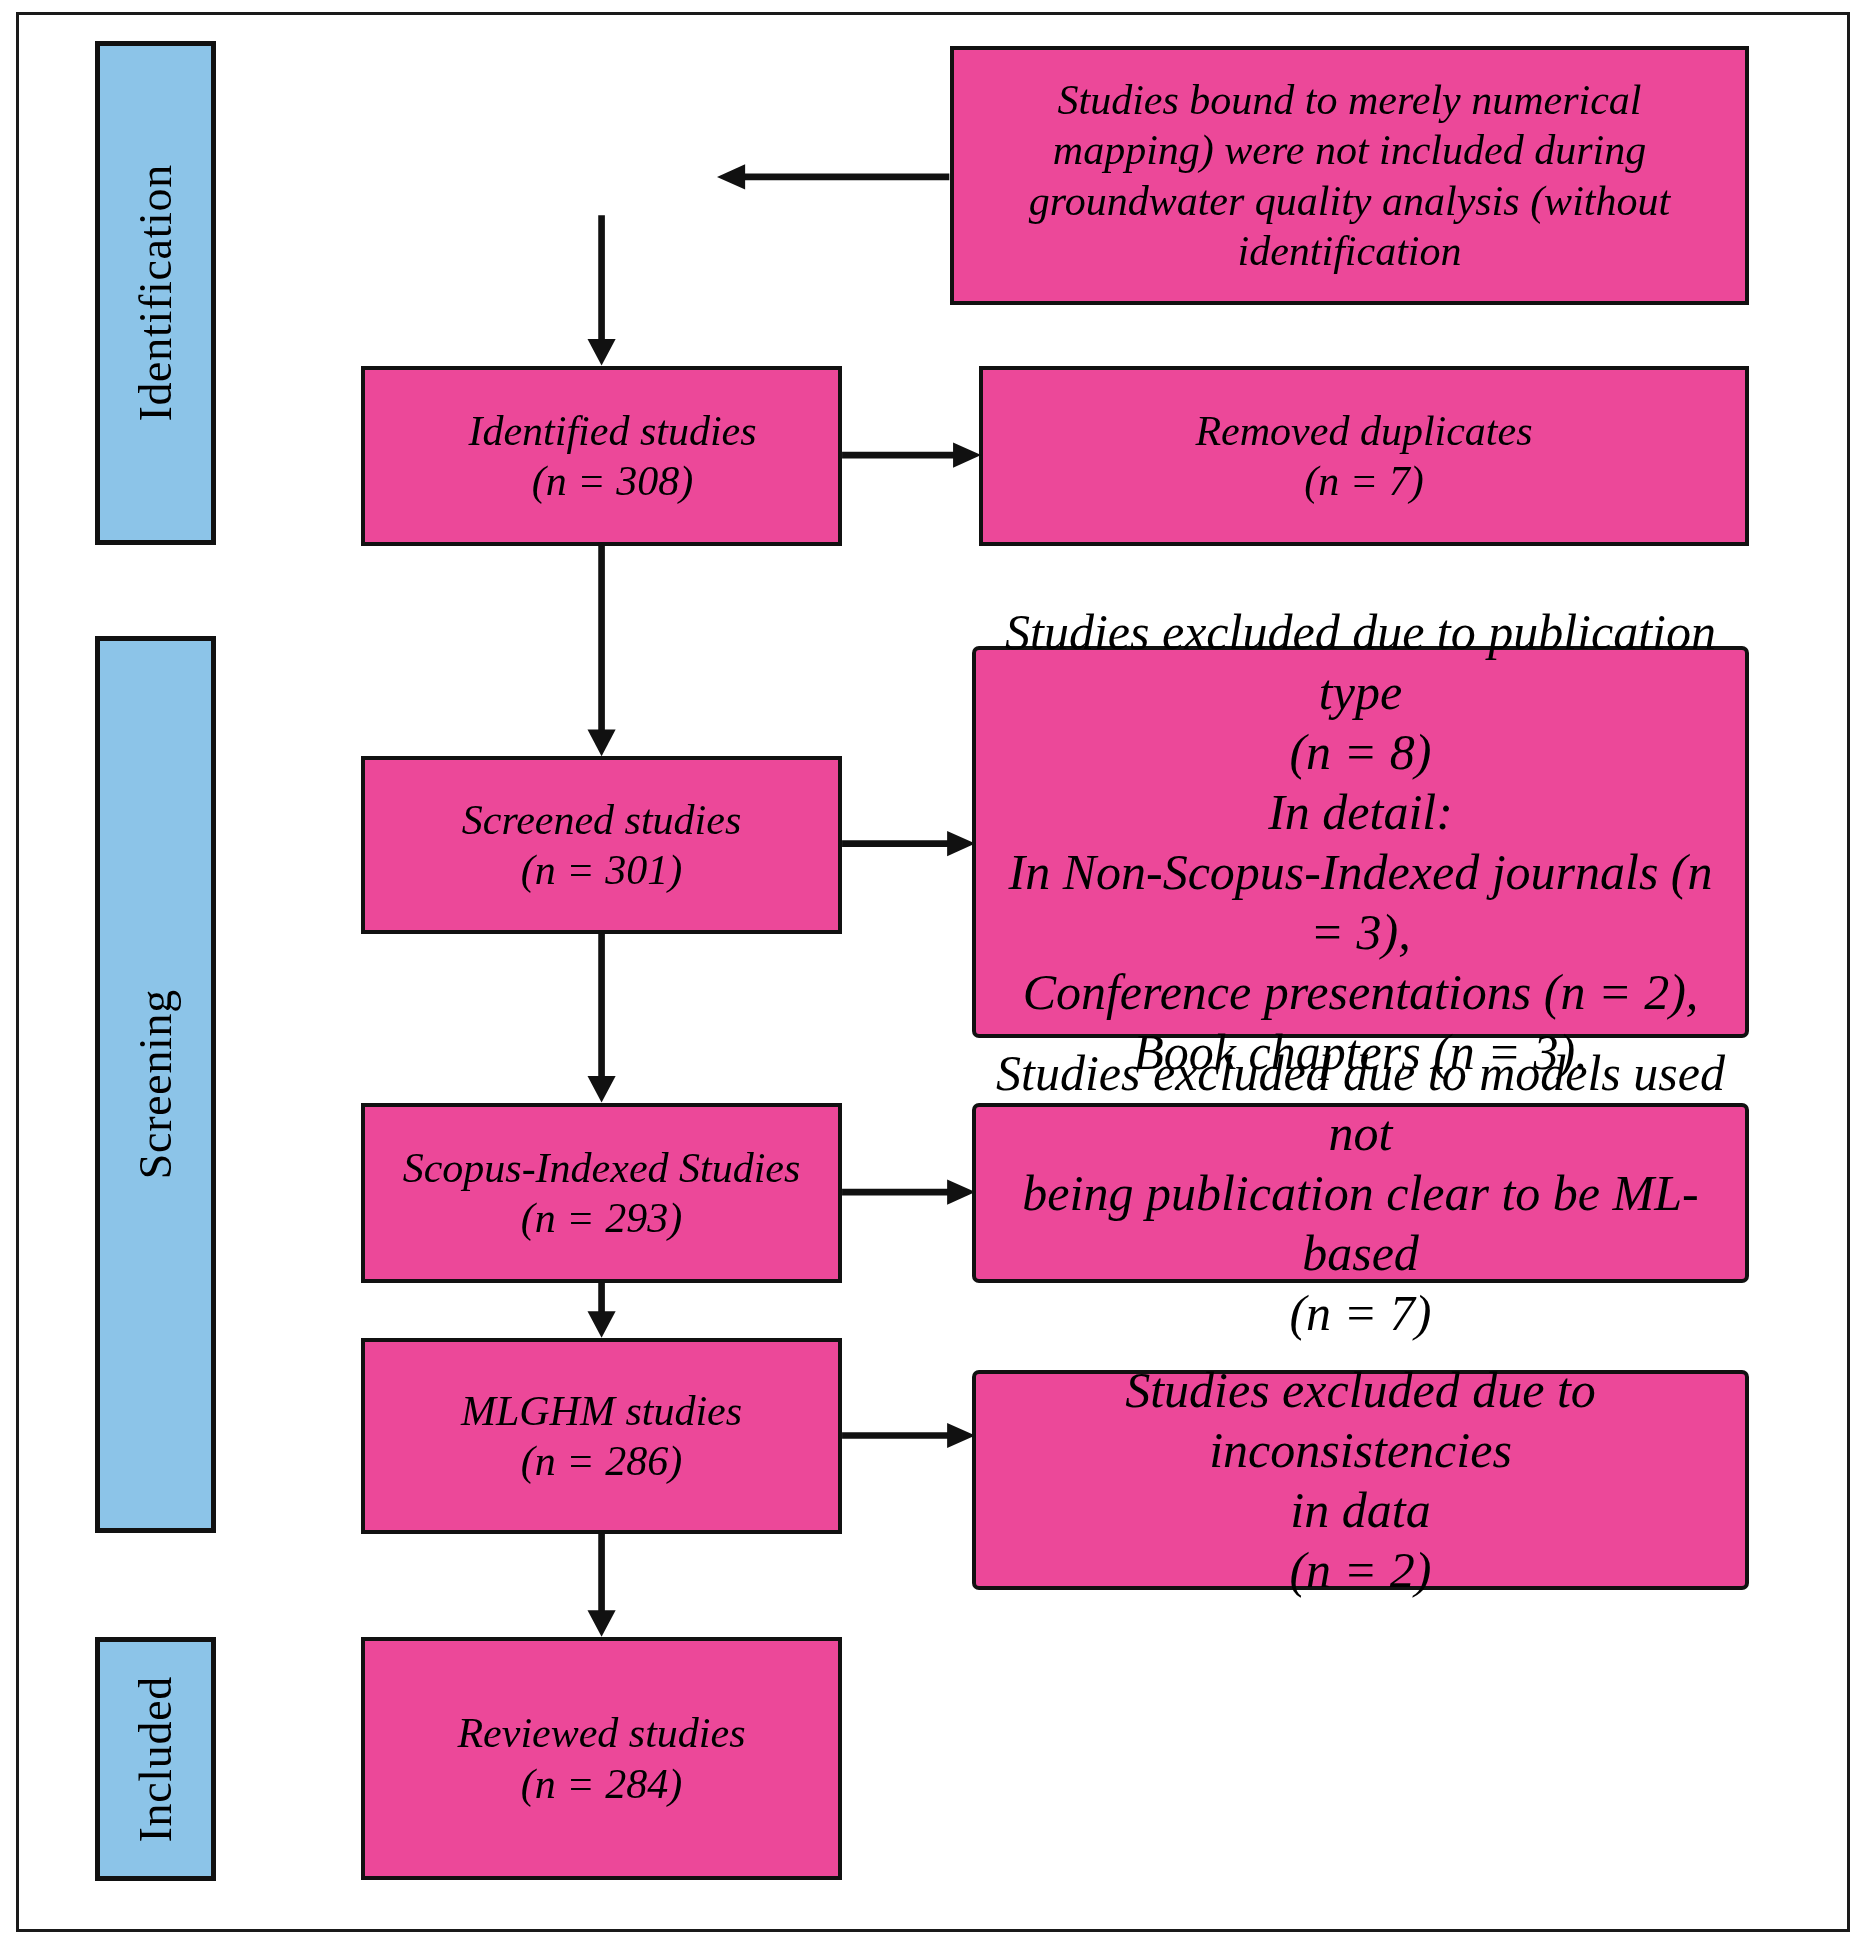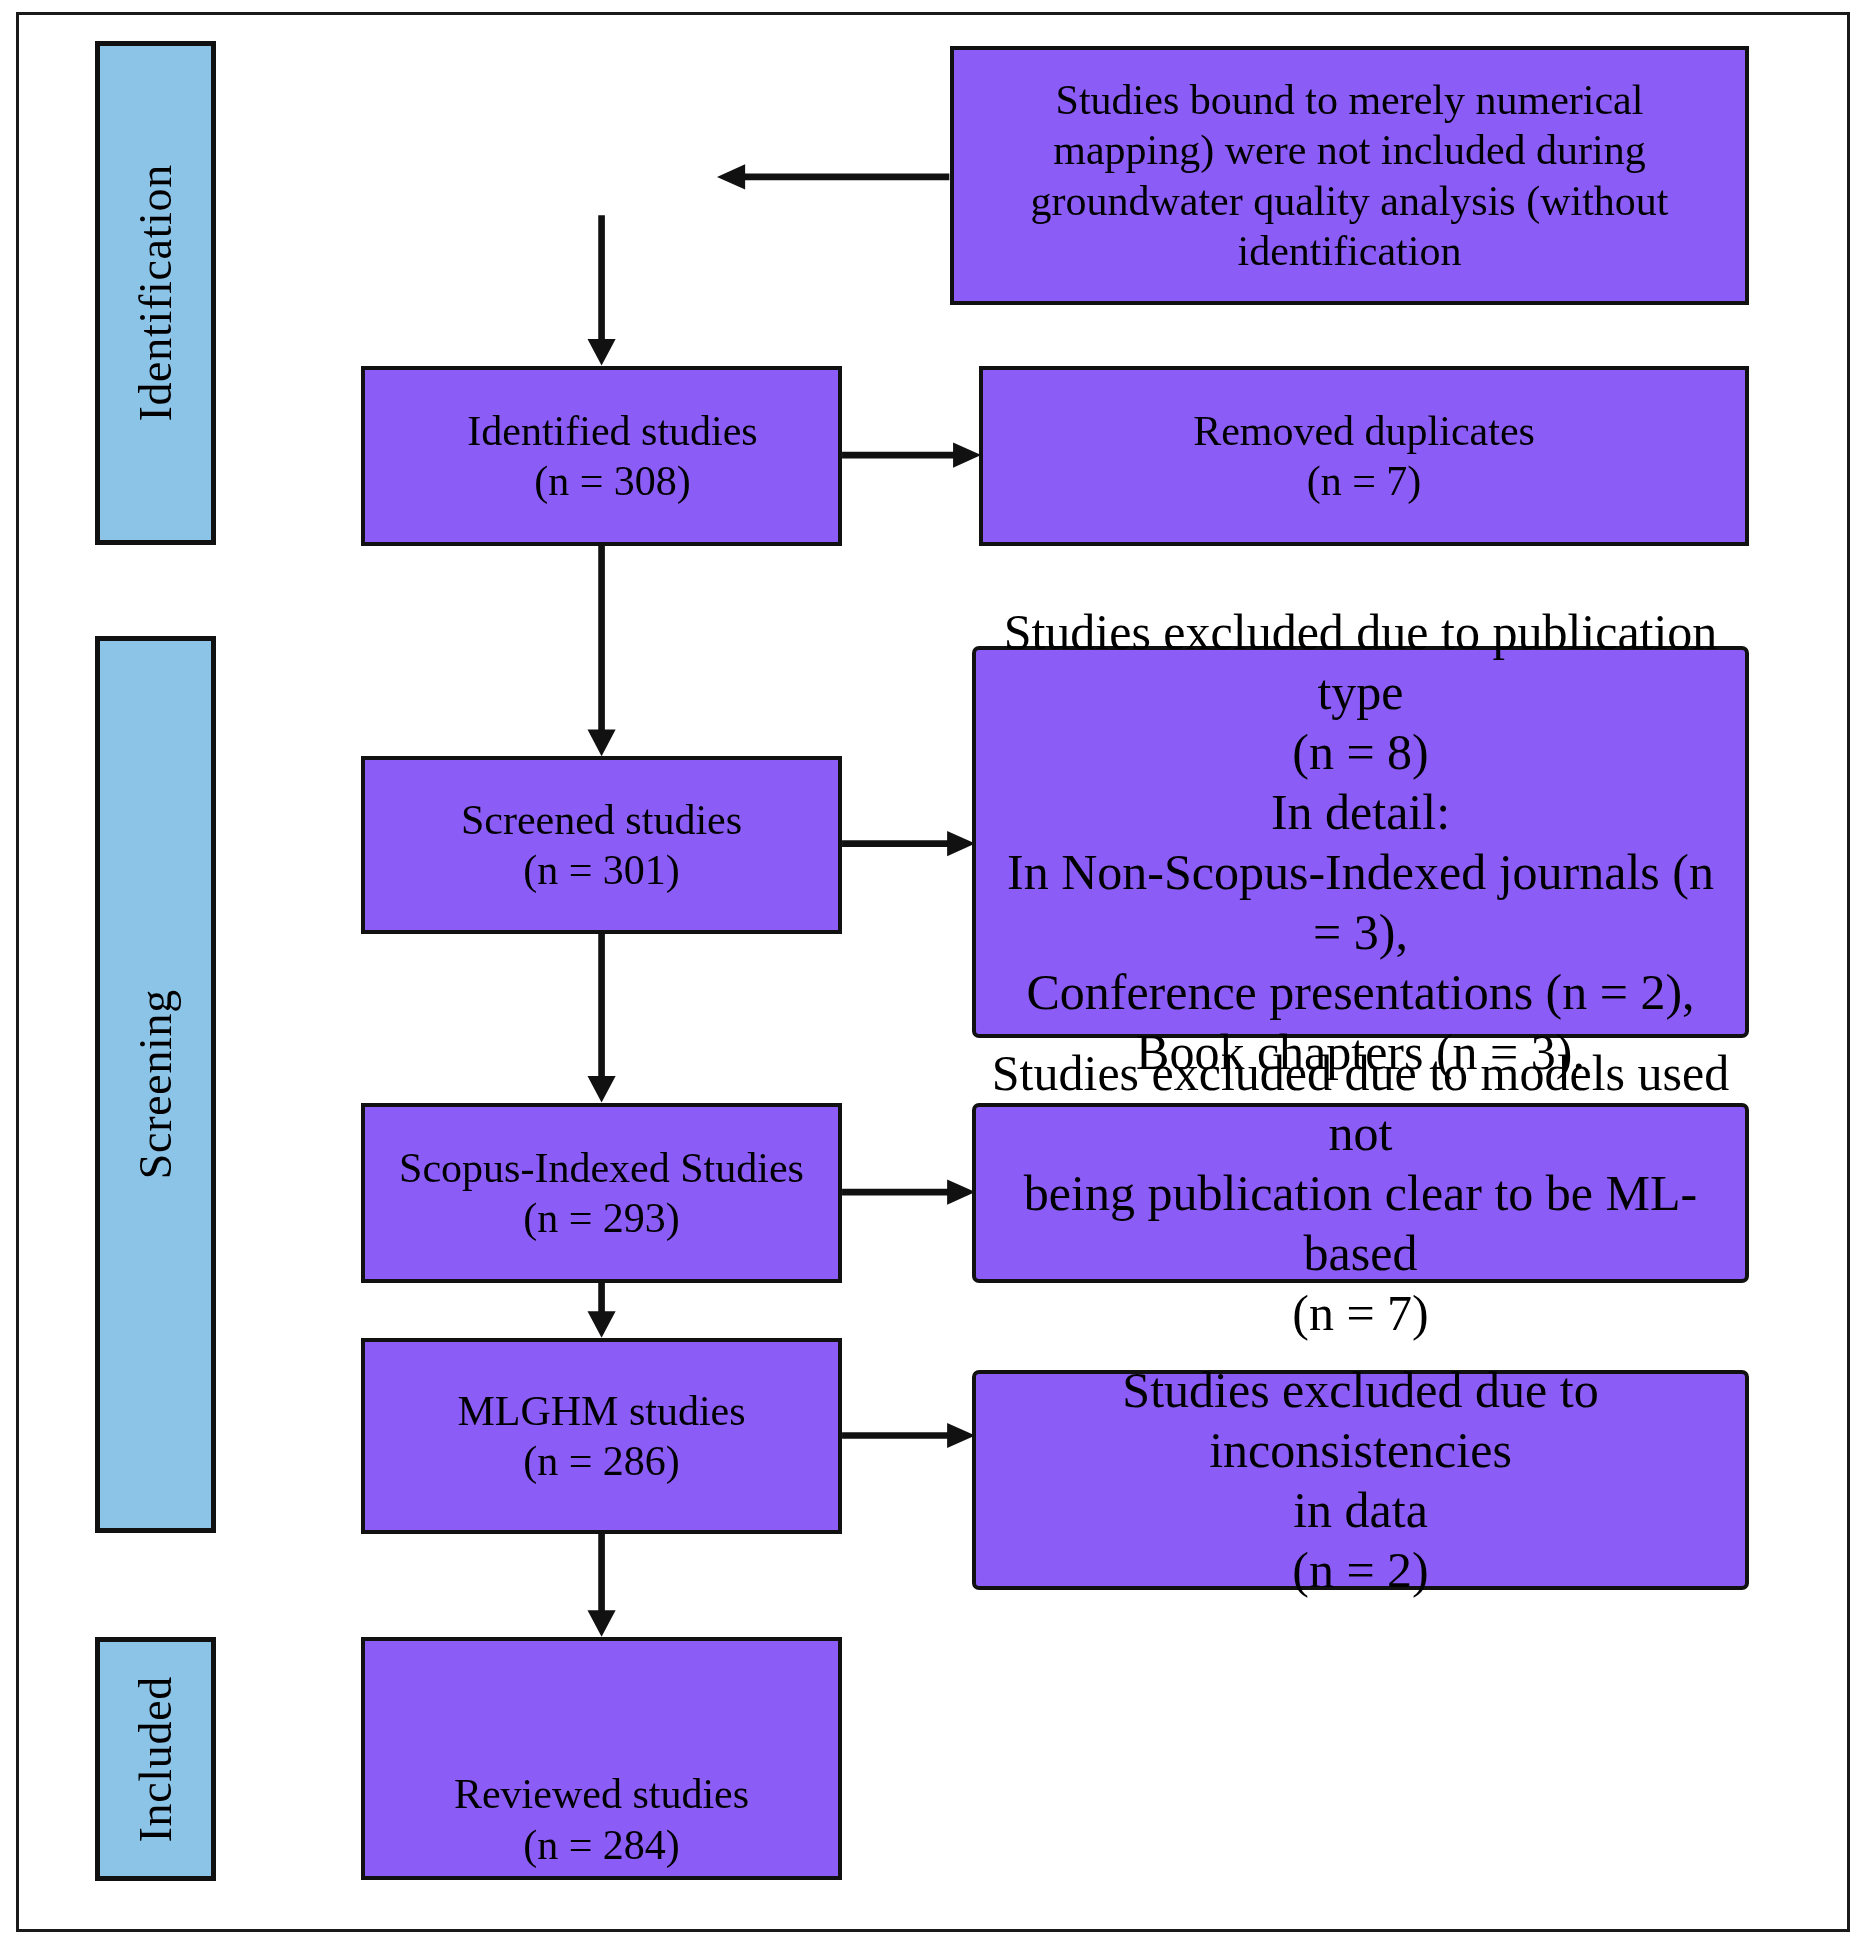--- a/index.html
+++ b/index.html
@@ -34,29 +34,30 @@
     font-size:46px;
     letter-spacing:0.7px;
     white-space:nowrap;
     line-height:1;
     color:#000;
   }
 
   
   .flow-box{
     position:absolute;
-    background:#8b5cf6;
+    background:#ec4899;
     border:4.4px solid #111111;
     box-sizing:border-box;
     display:flex;flex-direction:column;
     align-items:center;justify-content:center;
     text-align:center;
     font-size:42px;
     line-height:1.20;
     padding:6px 12px;
+    font-style:italic;
   }
   .flow-box .line{display:block;white-space:pre-wrap;}
   .flow-box.small{font-size:50px;border-radius:7px;}
   .flow-box .spacer{display:block;height:40px;}
 
   
   #connectors{
     position:absolute;left:0;top:0;
     width:1875px;height:1955px;
     pointer-events:none;
@@ -129,21 +130,21 @@
     <span class="line">MLGHM studies</span>
     <span class="line">(n = 286)</span>
   </div>
 
   <div class="flow-box small" style="left:972px;top:1338px;width:777px;height:220px;margin-top:32px;">
     <span class="line">Studies excluded due to inconsistencies</span>
     <span class="line">in data</span>
     <span class="line">(n = 2)</span>
   </div>
 
-  <div class="flow-box" style="left:361px;top:1637px;width:481px;height:243px;justify-content:flex-end;">
+  <div class="flow-box" style="left:361px;top:1637px;width:481px;height:243px;">
     <span class="line">Reviewed studies</span>
     <span class="line">(n = 284)</span>
   </div>
 
   <svg id="connectors" viewBox="0 0 2534 2642">
     <defs>
       <marker id="arrow-down" markerWidth="10" markerHeight="10" refX="5" refY="8.5" orient="auto" markerUnits="userSpaceOnUse">
         <path d="M0.5,0 L9.5,0 L5,9 Z" fill="#111111"></path>
       </marker>
       <marker id="arrow-right" markerWidth="10" markerHeight="10" refX="8.5" refY="5" orient="auto" markerUnits="userSpaceOnUse">

